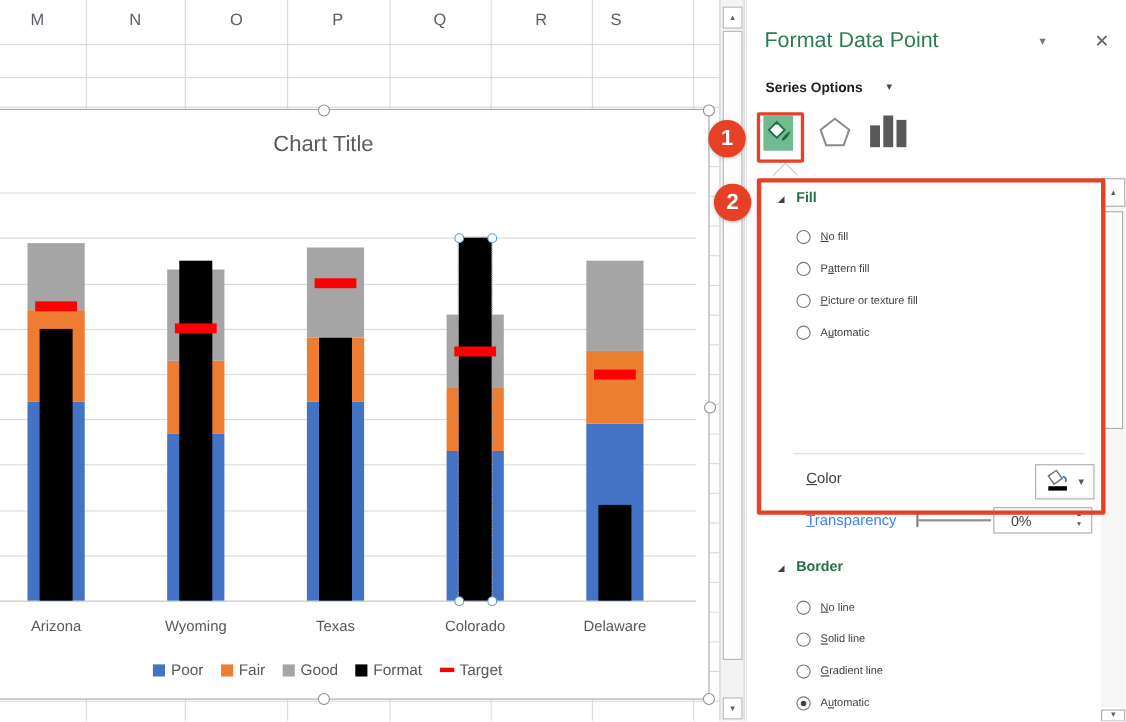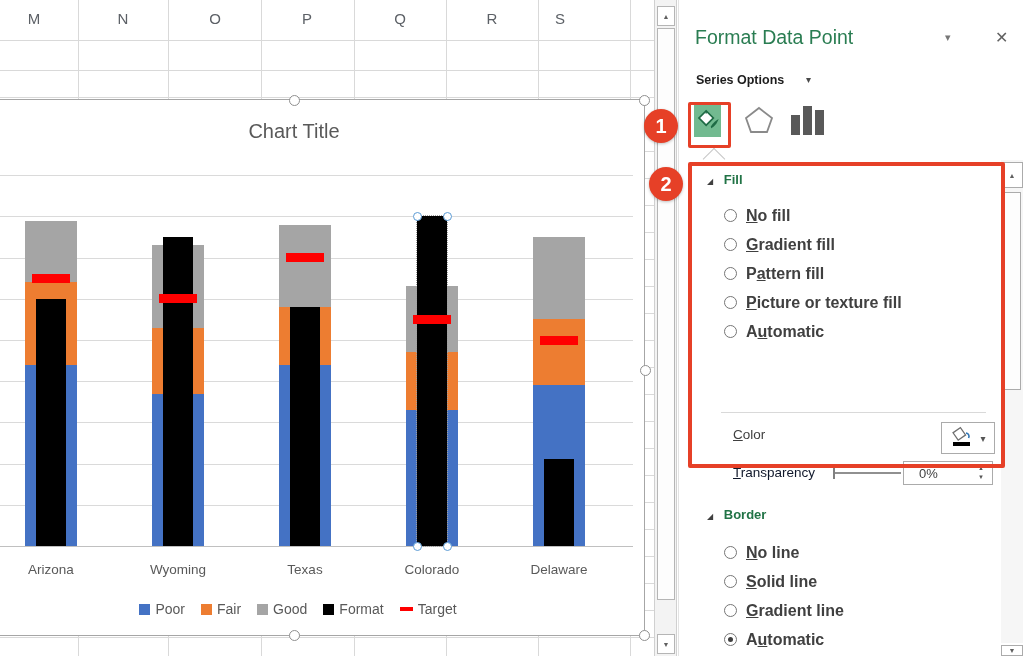--- a/index.html
+++ b/index.html
@@ -51,28 +51,28 @@
                transform:rotate(45deg);}
   .sec-head{position:absolute;left:28px;font-size:13px;font-weight:bold;color:#217346;}
   .sec-tri{font-size:8px;color:#404040;margin-right:7px;font-weight:normal;}
   .opt-rows{position:absolute;left:0;width:320px;}
   .opt-row{height:29px;display:flex;align-items:center;padding-left:45px;gap:9px;}
   .radio{width:13px;height:13px;border-radius:50%;border:1px solid #767676;background:#fff;
          box-sizing:border-box;display:flex;align-items:center;justify-content:center;flex:0 0 auto;}
   .radio .dot{width:5px;height:5px;border-radius:50%;background:#3f3f3f;}
   .checkbox{width:13px;height:13px;border:1px solid #767676;background:#fff;
             box-sizing:border-box;flex:0 0 auto;}
-  .opt-label{font-size:16px;color:#404040;white-space:nowrap;font-weight:bold;}
+  .opt-label{font-size:10px;color:#404040;white-space:nowrap;}
   #fill-divider{left:42px;top:412px;width:265px;height:1px;background:#d9d9d9;}
   #color-label{left:54px;top:427px;font-size:13.5px;color:#404040;}
   #color-button{left:262px;top:422px;width:54px;height:32px;border:1px solid #ababab;
                 background:#fff;box-sizing:border-box;display:flex;align-items:center;
                 justify-content:center;gap:6px;}
   #color-caret{font-size:10px;color:#555;}
-  #transp-label{left:54px;top:465px;font-size:13.5px;color:#0f172a;}
+  #transp-label{left:54px;top:465px;font-size:13.5px;color:#3b82f6;}
   #transp-tick{left:154px;top:466px;width:2px;height:13px;background:#808080;}
   #transp-track{left:156px;top:472px;width:66px;height:1.5px;background:#909090;}
   #transp-spin{left:224px;top:461px;width:90px;height:24px;border:1px solid #ababab;
                box-sizing:border-box;background:#fff;}
   #transp-value{position:absolute;left:15px;top:4px;font-size:13px;color:#3f3f3f;}
   .spin-arrow{position:absolute;right:6px;font-size:6px;color:#555;width:10px;text-align:center;}
   
   #pscroll-track{left:322px;top:160px;width:22px;height:483px;background:#f6f6f6;}
   .pbtn{position:absolute;left:322px;width:22px;background:#fff;border:1px solid #ababab;
         box-sizing:border-box;display:flex;align-items:center;justify-content:center;
@@ -251,24 +251,20 @@
       <span class="sec-tri">◢</span>
       <span>Fill</span>
     </div>
     <div id="fill-options" class="opt-rows" style="top:201px;">
         <div class="opt-row">
           <div class="radio"></div>
           <div class="opt-label"><u>N</u>o fill</div>
         </div>
         <div class="opt-row">
           <div class="radio"></div>
-          <div class="opt-label"><u>G</u>radient fill</div>
-        </div>
-        <div class="opt-row">
-          <div class="radio"></div>
           <div class="opt-label">P<u>a</u>ttern fill</div>
         </div>
         <div class="opt-row">
           <div class="radio"></div>
           <div class="opt-label"><u>P</u>icture or texture fill</div>
         </div>
         <div class="opt-row">
           <div class="radio"></div>
           <div class="opt-label">A<u>u</u>tomatic</div>
         </div>

